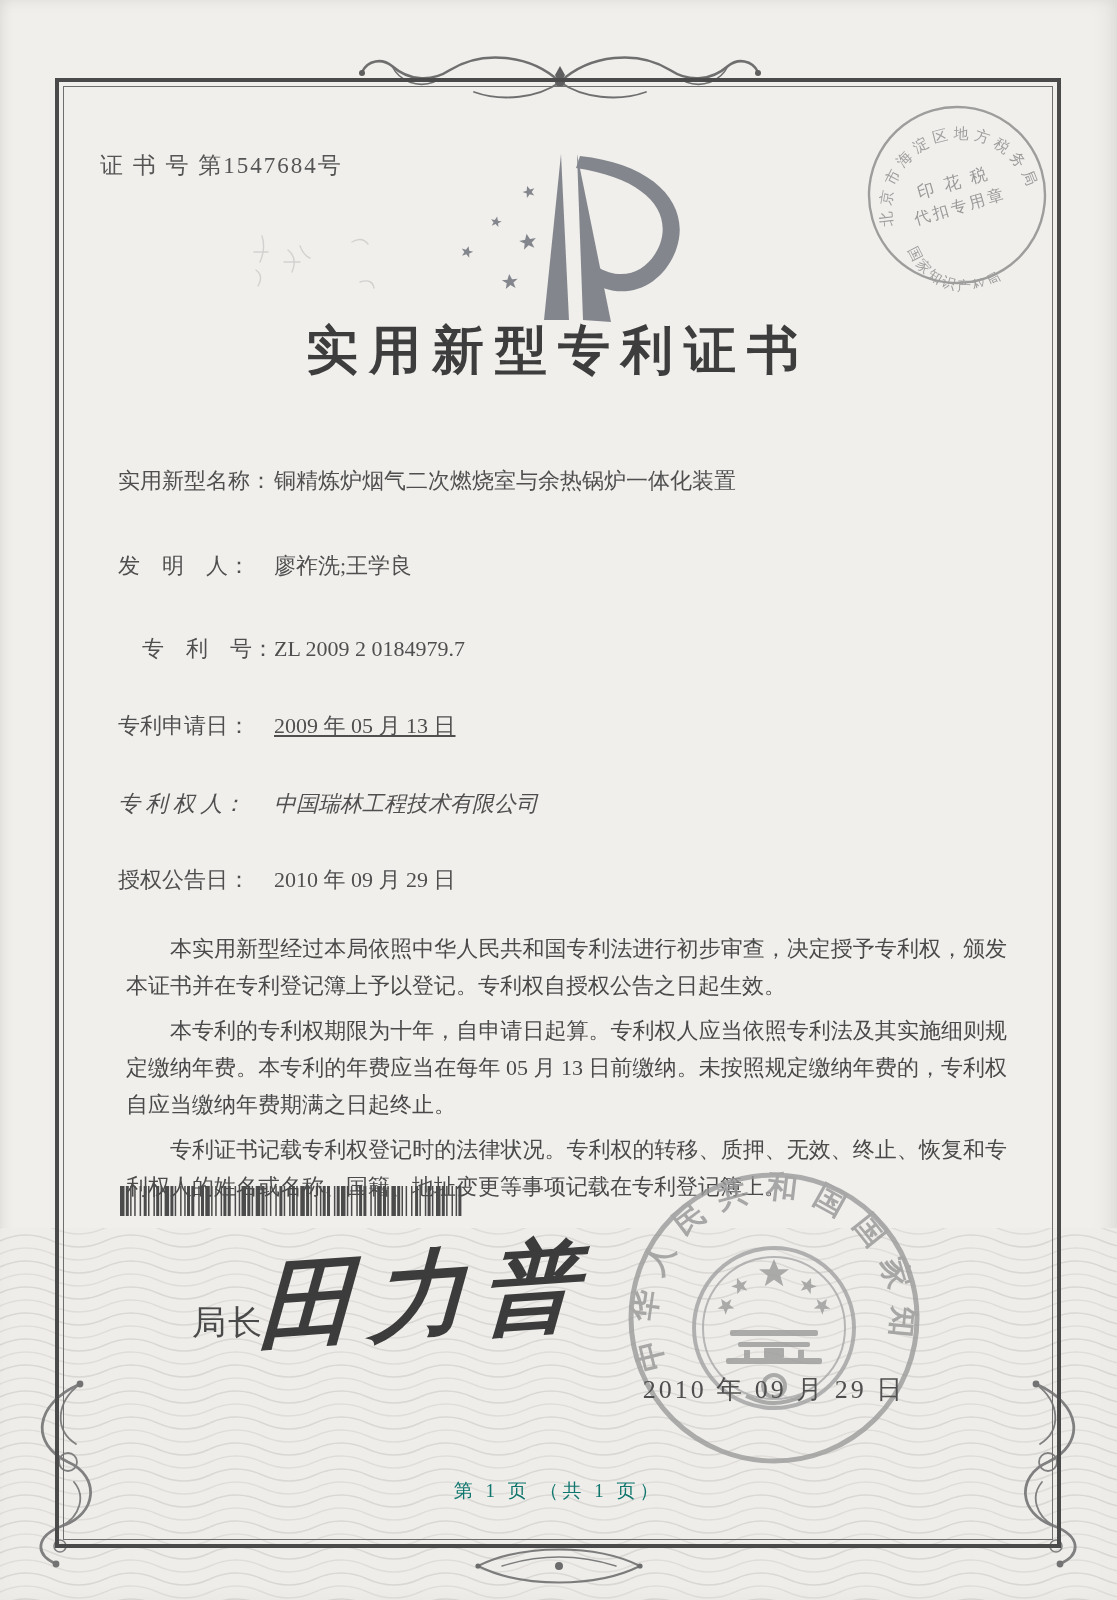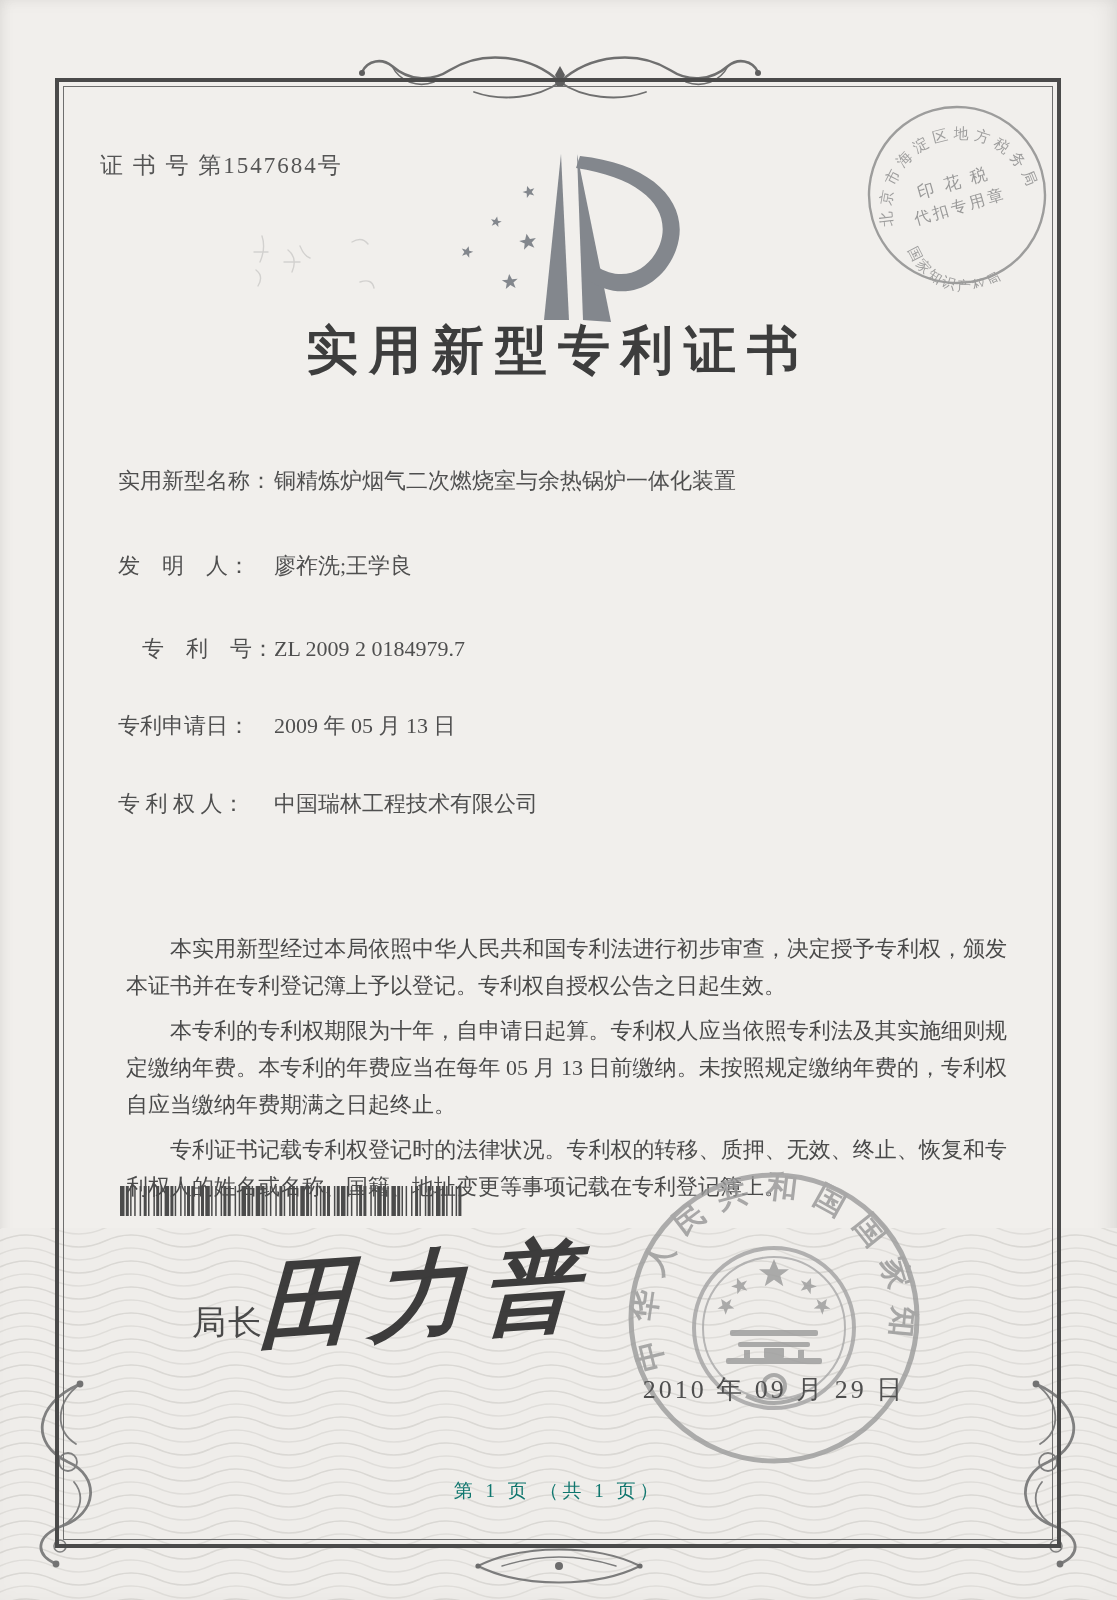--- a/index.html
+++ b/index.html
@@ -27,21 +27,21 @@
   #logo { left:430px; top:148px; width:278px; height:184px; }
   #tax-stamp { left:862px; top:100px; width:190px; height:190px; transform:rotate(-16deg); opacity:.85; }
   #title {
     left:55px; top:316px; width:1006px; text-align:center;
     font-size:52px; font-weight:bold; letter-spacing:11px; color:#3d3d3d;
   }
   .field-row { left:118px; font-size:22px; color:#4f4f4f; white-space:nowrap; }
   .field-label { display:inline-block; min-width:156px; }
   .field-value { }
   #row-0 { top:466px; } #row-1 { top:551px; } #row-2 { top:634px;text-align:right; }
-  #row-3 { top:711px; } #row-4 { top:789px; } #row-5 { top:865px; }
+  #row-3 { top:711px;text-decoration:underline; } #row-4 { top:789px;font-style:italic; } #row-5 { top:865px; }
   #body-text { left:118px; top:922px; width:897px; font-size:22px; line-height:37px; color:#4a4a4a; text-align:justify; }
   #body-text p { text-indent:2em; margin:8px; }
   #barcode { left:120px; top:1186px; width:344px; height:30px; }
   #smudge { left:240px; top:222px; width:140px; height:90px; opacity:.35; }
   #director-label { left:192px; top:1300px; font-size:34px; letter-spacing:2px; color:#4a4a4a; }
   #signature {
     left:258px; top:1232px; font-size:96px; font-weight:bold; font-style:italic;
     letter-spacing:16px; color:#2e2e2e; transform:rotate(-4deg) skewX(-6deg);
     font-family:"DejaVu Serif","Liberation Serif",serif; opacity:.92;
   }
@@ -190,20 +190,23 @@
     <span class="field-label">发　明　人：</span><span class="field-value">廖祚洗;王学良</span>
   </div>
   <div id="row-2" class="abs content field-row">
     <span class="field-label">专　利　号：</span><span class="field-value">ZL 2009 2 0184979.7</span>
   </div>
   <div id="row-3" class="abs content field-row">
     <span class="field-label">专利申请日：</span><span class="field-value">2009 年 05 月 13 日</span>
   </div>
   <div id="row-4" class="abs content field-row">
     <span class="field-label">专 利 权 人：</span><span class="field-value">中国瑞林工程技术有限公司</span>
+  </div>
+  <div id="row-5" class="abs content field-row">
+    <span class="field-label">授权公告日：</span><span class="field-value">2010 年 09 月 29 日</span>
   </div>
 
   <div id="body-text" class="abs content">
     <p>本实用新型经过本局依照中华人民共和国专利法进行初步审查，决定授予专利权，颁发本证书并在专利登记簿上予以登记。专利权自授权公告之日起生效。</p>
     <p>本专利的专利权期限为十年，自申请日起算。专利权人应当依照专利法及其实施细则规定缴纳年费。本专利的年费应当在每年 05 月 13 日前缴纳。未按照规定缴纳年费的，专利权自应当缴纳年费期满之日起终止。</p>
     <p>专利证书记载专利权登记时的法律状况。专利权的转移、质押、无效、终止、恢复和专利权人的姓名或名称、国籍、地址变更等事项记载在专利登记簿上。</p>
   </div>
 
   <svg id="barcode" class="abs content" viewBox="0 0 344 30" preserveAspectRatio="none" xmlns="http://www.w3.org/2000/svg">
       <rect x="0" y="0" width="4.5" height="30" fill="#4b4b4b"></rect>

